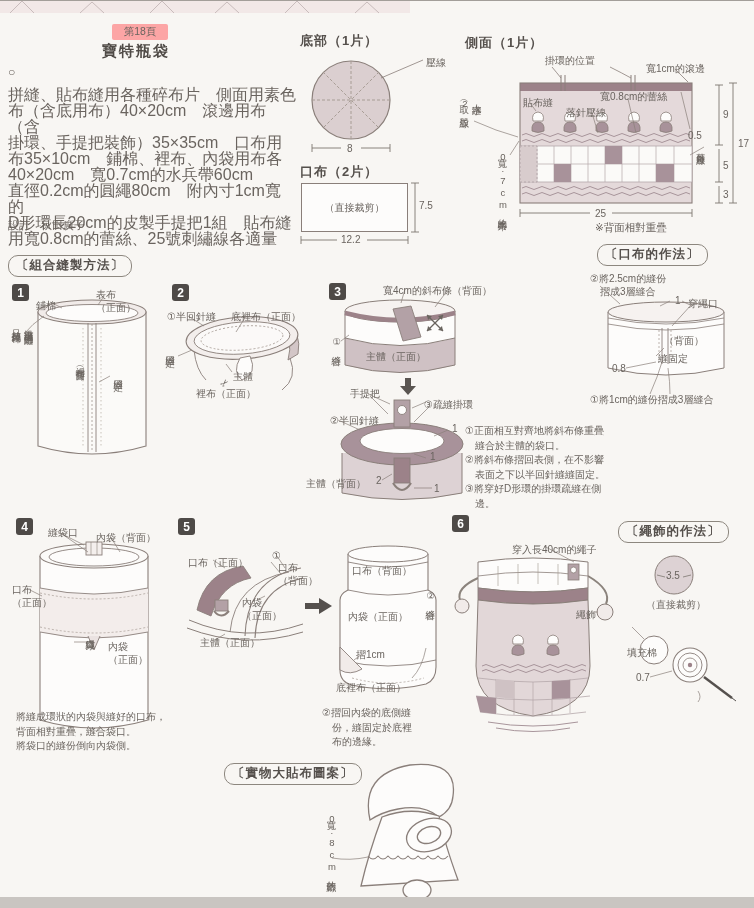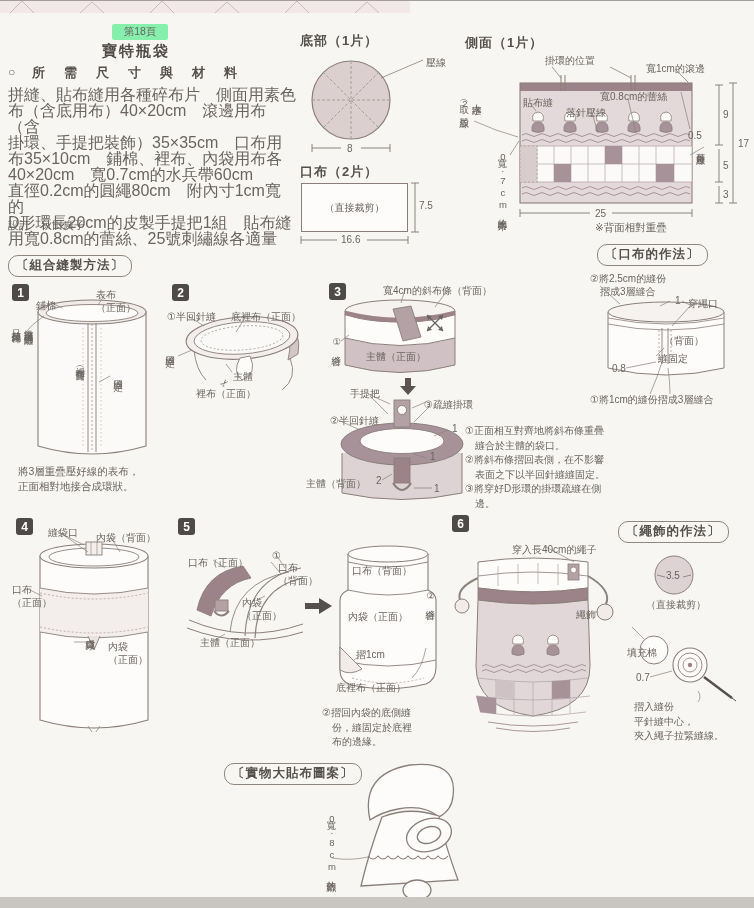--- a/index.html
+++ b/index.html
@@ -32,25 +32,24 @@
       <path d="M10,13 L22,1 L34,13"></path>
         <path d="M80,13 L92,2 L104,13"></path>
         <path d="M150,13 L162,1 L174,13"></path>
       <path d="M215,13 L227,2 L239,13"></path>
         <path d="M285,13 L297,1 L309,13"></path>
         <path d="M355,13 L367,2 L379,13"></path>
     </g>
   </svg>
   <div class="abs" style="left:0;top:13;width:754px;height:1px;background:#a39e99"></div>
 
-  <div class="abs" style="left:112px;top:24px;width:56px;height:16px;background:#86efac;border-radius:2px;
+  <div class="abs" style="left:112px;top:24px;width:56px;height:16px;background:#fca5a5;border-radius:2px;
        display:flex;align-items:center;justify-content:center;font-size:10.5px;color:#6a645f">第18頁</div>
   <div class="abs" style="left:102px;top:42px;font-size:15px;font-weight:bold;letter-spacing:2px;color:#4f4a46">寶特瓶袋</div>
   <div class="abs" style="left:8px;top:65px;font-size:12px;color:#6a645f">○</div>
-  <div class="abs" style="left:32px;top:64px;font-size:13px;font-weight:bold;letter-spacing:19px;color:#55504c;white-space:nowrap">所需尺寸與材料</div>
   <div class="abs lbl2" style="left:8px;top:87px;width:288px;font-size:16px;line-height:16px">拼縫、貼布縫用各種碎布片　側面用素色
 布（含底用布）40×20cm　滾邊用布（含
 掛環、手提把裝飾）35×35cm　口布用
 布35×10cm　鋪棉、裡布、內袋用布各
 40×20cm　寬0.7cm的水兵帶60cm
 直徑0.2cm的圓繩80cm　附內寸1cm寬的
 D形環長20cm的皮製手提把1組　貼布縫
 用寬0.8cm的蕾絲、25號刺繡線各適量</div>
   <div class="abs" style="left:8px;top:218px;font-size:11px;color:#6a645f">設計　秋田廣子</div>
 
@@ -84,21 +83,21 @@
     <line x1="1" y1="0" x2="9" y2="0" stroke="#7d7771" stroke-width="0.9"></line>
     <line x1="1" y1="49" x2="9" y2="49" stroke="#7d7771" stroke-width="0.9"></line>
   </svg>
   <div class="abs dim" style="left:419px;top:200px">7.5</div>
   <svg class="abs" style="left:301px;top:234px" width="110" height="14">
     <line x1="0" y1="6" x2="36" y2="6" stroke="#7d7771" stroke-width="0.9"></line>
     <line x1="66" y1="6" x2="107" y2="6" stroke="#7d7771" stroke-width="0.9"></line>
     <line x1="0" y1="2" x2="0" y2="10" stroke="#7d7771" stroke-width="0.9"></line>
     <line x1="107" y1="2" x2="107" y2="10" stroke="#7d7771" stroke-width="0.9"></line>
   </svg>
-  <div class="abs dim" style="left:341px;top:234px">16.6</div>
+  <div class="abs dim" style="left:341px;top:234px">12.2</div>
 
   <div class="abs ttl" style="left:465px;top:34px">側面（1片）</div>
   <div class="abs lbl" style="left:545px;top:54px">掛環的位置</div>
   <div class="abs lbl" style="left:646px;top:62px">寬1cm的滾邊</div>
   <svg class="abs" style="left:460px;top:55px" width="294" height="175">
     <defs>
       <g id="dollS">
         <path d="M-5,0 Q-7,-8 0,-9 Q7,-8 5,0 Z" fill="#fdfcfb" stroke="#8a7f7a" stroke-width="0.8"></path>
         <path d="M-6,10 Q-7,1 0,1 Q7,1 6,10 Q0,13 -6,10 Z" fill="#a8929a" stroke="#8a7f7a" stroke-width="0.8"></path>
       </g>
@@ -205,22 +204,20 @@
     <path d="M4,38 Q12,28 24,20" stroke="#8a7f7a" stroke-width="0.7" fill="none"></path>
     <line x1="90" y1="80" x2="79" y2="86" stroke="#8a7f7a" stroke-width="0.7"></line>
   </svg>
   <div class="abs lbl" style="left:36px;top:299px">鋪棉</div>
   <div class="abs lbl ctr" style="left:96px;top:288px;width:56px">表布
 （正面）</div>
   <div class="abs lbl v" style="left:10px;top:322px;font-size:9.5px">沿著縫目的邊縫
 只剪掉鋪棉</div>
   <div class="abs lbl v" style="left:74px;top:360px;font-size:9.5px">裡布（背面）</div>
   <div class="abs lbl v" style="left:112px;top:372px;font-size:9.5px">縫固定</div>
-  <div class="abs cap" style="left:18px;top:464px">將3層重疊壓好線的表布，
-正面相對地接合成環狀。</div>
 
   <div class="abs badge" style="left:172px;top:284px">2</div>
   <svg class="abs" style="left:170px;top:300px" width="148" height="102">
     <path d="M116,22 q16,10 12,32 l-10,6 q6,-22 -8,-32 z" fill="#d3c6c7" stroke="#8a7f7a" stroke-width="0.9"></path>
     <path d="M120,58 Q128,78 112,90" stroke="#8a7f7a" stroke-width="0.9" fill="none"></path>
     <path d="M24,50 Q26,70 36,80" stroke="#8a7f7a" stroke-width="0.9" fill="none"></path>
     <ellipse cx="72" cy="38" rx="56" ry="21" fill="#f3eeec" stroke="#8a7f7a" stroke-width="1.1" transform="rotate(-4 72 38)"></ellipse>
     <ellipse cx="72" cy="38" rx="48" ry="16" fill="#fbf9f8" stroke="#8a7f7a" stroke-width="0.9" transform="rotate(-4 72 38)"></ellipse>
     <ellipse cx="72" cy="38" rx="41" ry="12" fill="none" stroke="#a2978f" stroke-width="0.8" stroke-dasharray="2,2" transform="rotate(-4 72 38)"></ellipse>
     <path d="M80,56 Q88,74 72,80 Q62,72 70,58 Z" fill="#fdfcfb" stroke="#8a7f7a" stroke-width="0.9"></path>
@@ -352,20 +349,23 @@
         <line x1="66" y1="192" x2="70" y2="186"></line>
     </g>
   </svg>
   <div class="abs lbl" style="left:48px;top:526px">縫袋口</div>
   <div class="abs lbl" style="left:96px;top:531px">內袋（背面）</div>
   <div class="abs lbl ctr" style="left:12px;top:583px;width:44px">口布
 （正面）</div>
   <div class="abs lbl v" style="left:84px;top:632px;font-size:9.5px">穿繩口</div>
   <div class="abs lbl ctr" style="left:108px;top:640px;width:48px">內袋
 （正面）</div>
+  <div class="abs cap" style="left:16px;top:710px;font-size:10px">將縫成環狀的內袋與縫好的口布，
+背面相對重疊，縫合袋口。
+將袋口的縫份倒向內袋側。</div>
 
   <div class="abs badge" style="left:178px;top:518px">5</div>
   <svg class="abs" style="left:185px;top:548px" width="120" height="98">
     <path d="M60,88 Q62,30 116,20" stroke="#8a7f7a" stroke-width="1.1" fill="none"></path>
     <path d="M70,90 Q72,40 118,30" stroke="#8a7f7a" stroke-width="1.1" fill="none"></path>
     <path d="M45,84 Q50,34 104,24" stroke="#8a7f7a" stroke-width="0.9" fill="none"></path>
     <path d="M12,62 Q20,24 58,18 L66,30 Q36,36 26,68 Z" fill="#9c8289" stroke="#8a7f7a" stroke-width="0.9"></path>
     <rect x="30" y="52" width="13" height="11" fill="#b3a1a6" stroke="#8a7f7a" stroke-width="0.9"></rect>
     <path d="M29,63 Q36,72 44,63" stroke="#8a7f7a" stroke-width="2" fill="none"></path>
     <path d="M4,72 Q60,96 118,76" stroke="#8a7f7a" stroke-width="1" fill="none"></path>
@@ -468,23 +468,20 @@
       <line x1="100" y1="150" x2="108" y2="156" stroke="#55504d" stroke-width="1"></line>
     </g>
     <path d="M70,146 Q74,152 70,157" stroke="#8a7f7a" stroke-width="0.7" fill="none"></path>
     <line x1="4" y1="82" x2="16" y2="94" stroke="#8a7f7a" stroke-width="0.7"></line>
     <line x1="22" y1="132" x2="44" y2="126" stroke="#8a7f7a" stroke-width="0.7"></line>
     <text x="38" y="34">3.5</text>
     <text x="8" y="136">0.7</text>
   </svg>
   <div class="abs lbl" style="left:646px;top:598px">（直接裁剪）</div>
   <div class="abs lbl" style="left:627px;top:646px">填充棉</div>
-  <div class="abs cap" style="left:634px;top:700px;font-size:10px">摺入縫份
-平針縫中心，
-夾入繩子拉緊縫線。</div>
 
   <div class="abs hdrbox" style="left:224px;top:763px">〔實物大貼布圖案〕</div>
   <div class="abs lbl v" style="left:325px;top:812px;font-size:9.5px">寬0.8cm的蕾絲</div>
   <svg class="abs" style="left:340px;top:758px" width="140" height="148">
     <g fill="#fdfcfb" stroke="#8a7f7a" stroke-width="1.3">
       <path d="M30,62 Q20,16 70,7 Q118,2 113,38 Q112,52 99,59 Q84,46 58,51 Q42,54 30,62 Z"></path>
       <path d="M42,59 Q29,94 21,128 L118,122 Q104,84 99,58 Q70,48 42,59 Z"></path>
       <ellipse cx="89" cy="77" rx="23" ry="16" transform="rotate(-18 89 77)"></ellipse>
       <ellipse cx="89" cy="77" rx="12" ry="8" transform="rotate(-18 89 77)"></ellipse>
       <ellipse cx="77" cy="132" rx="14" ry="10"></ellipse>

